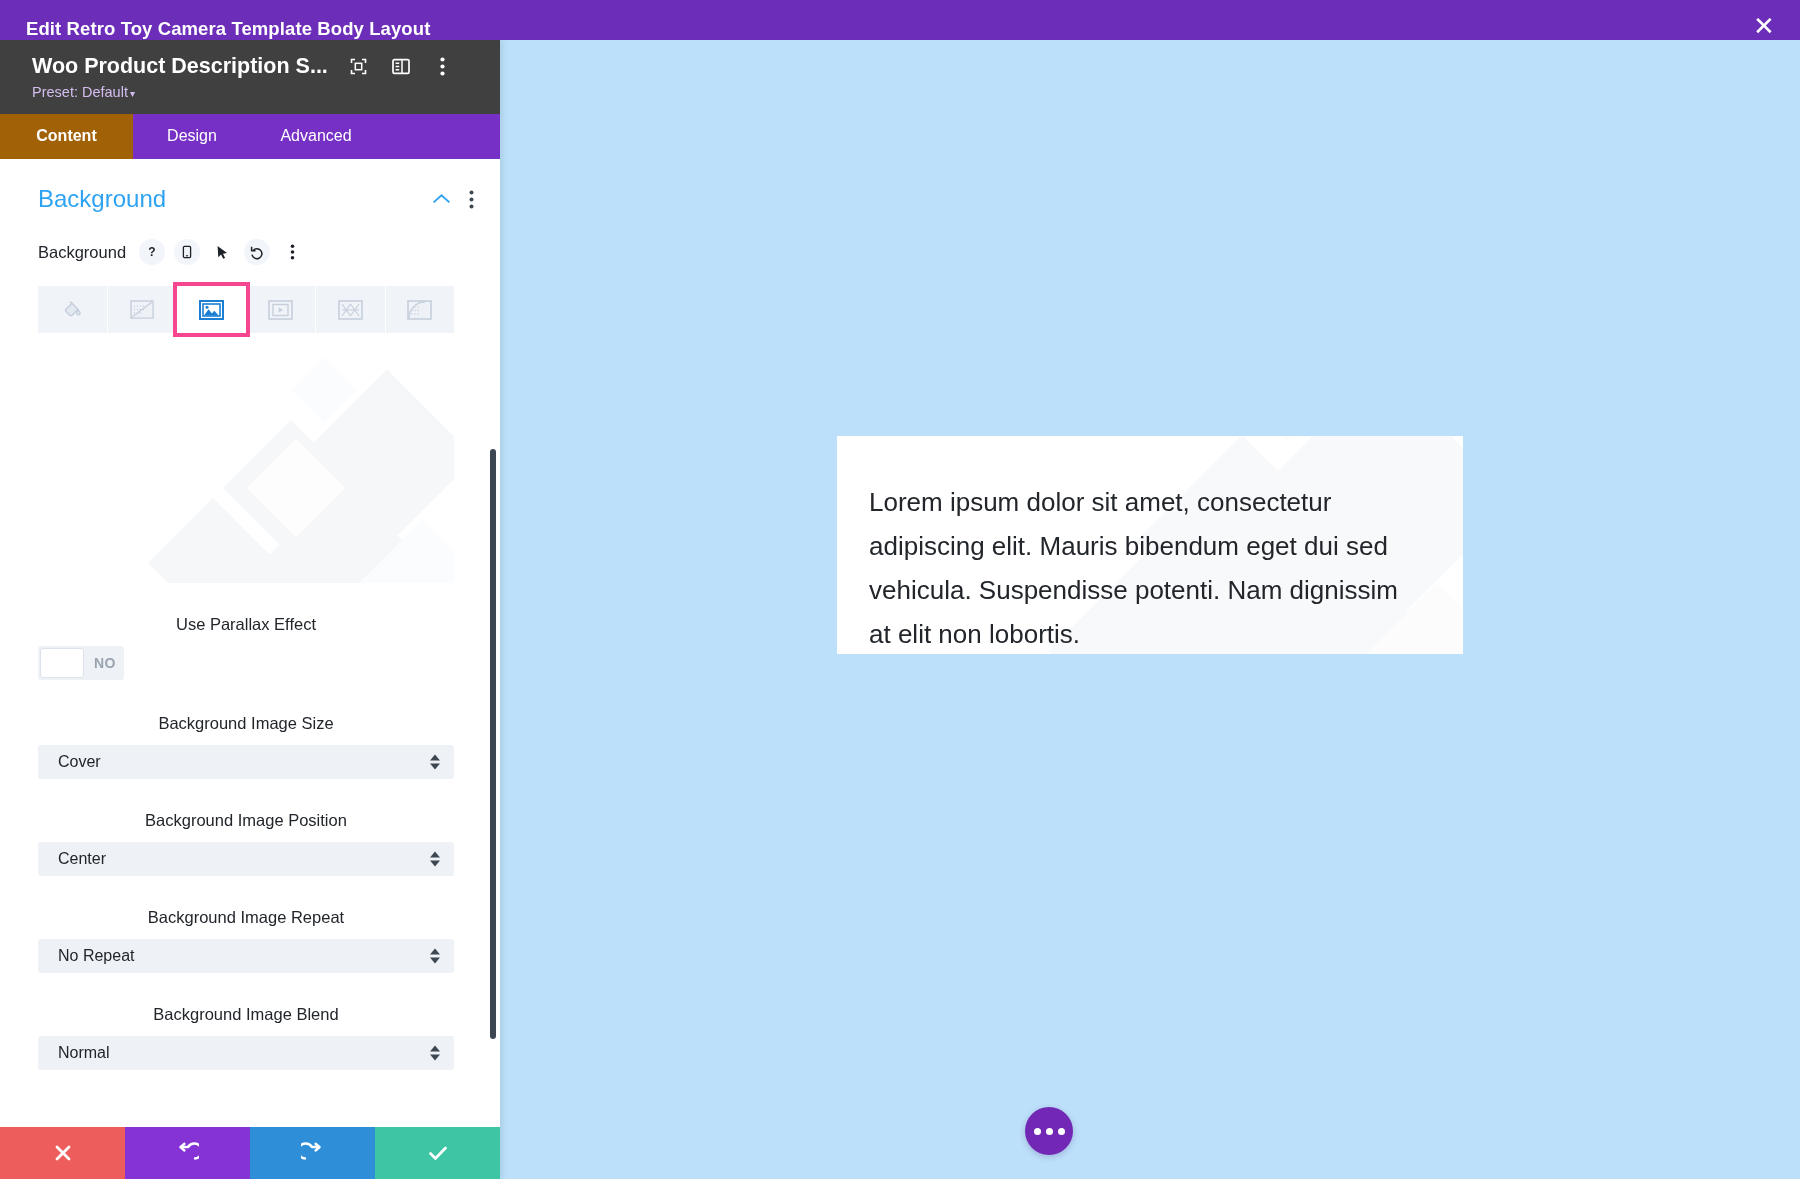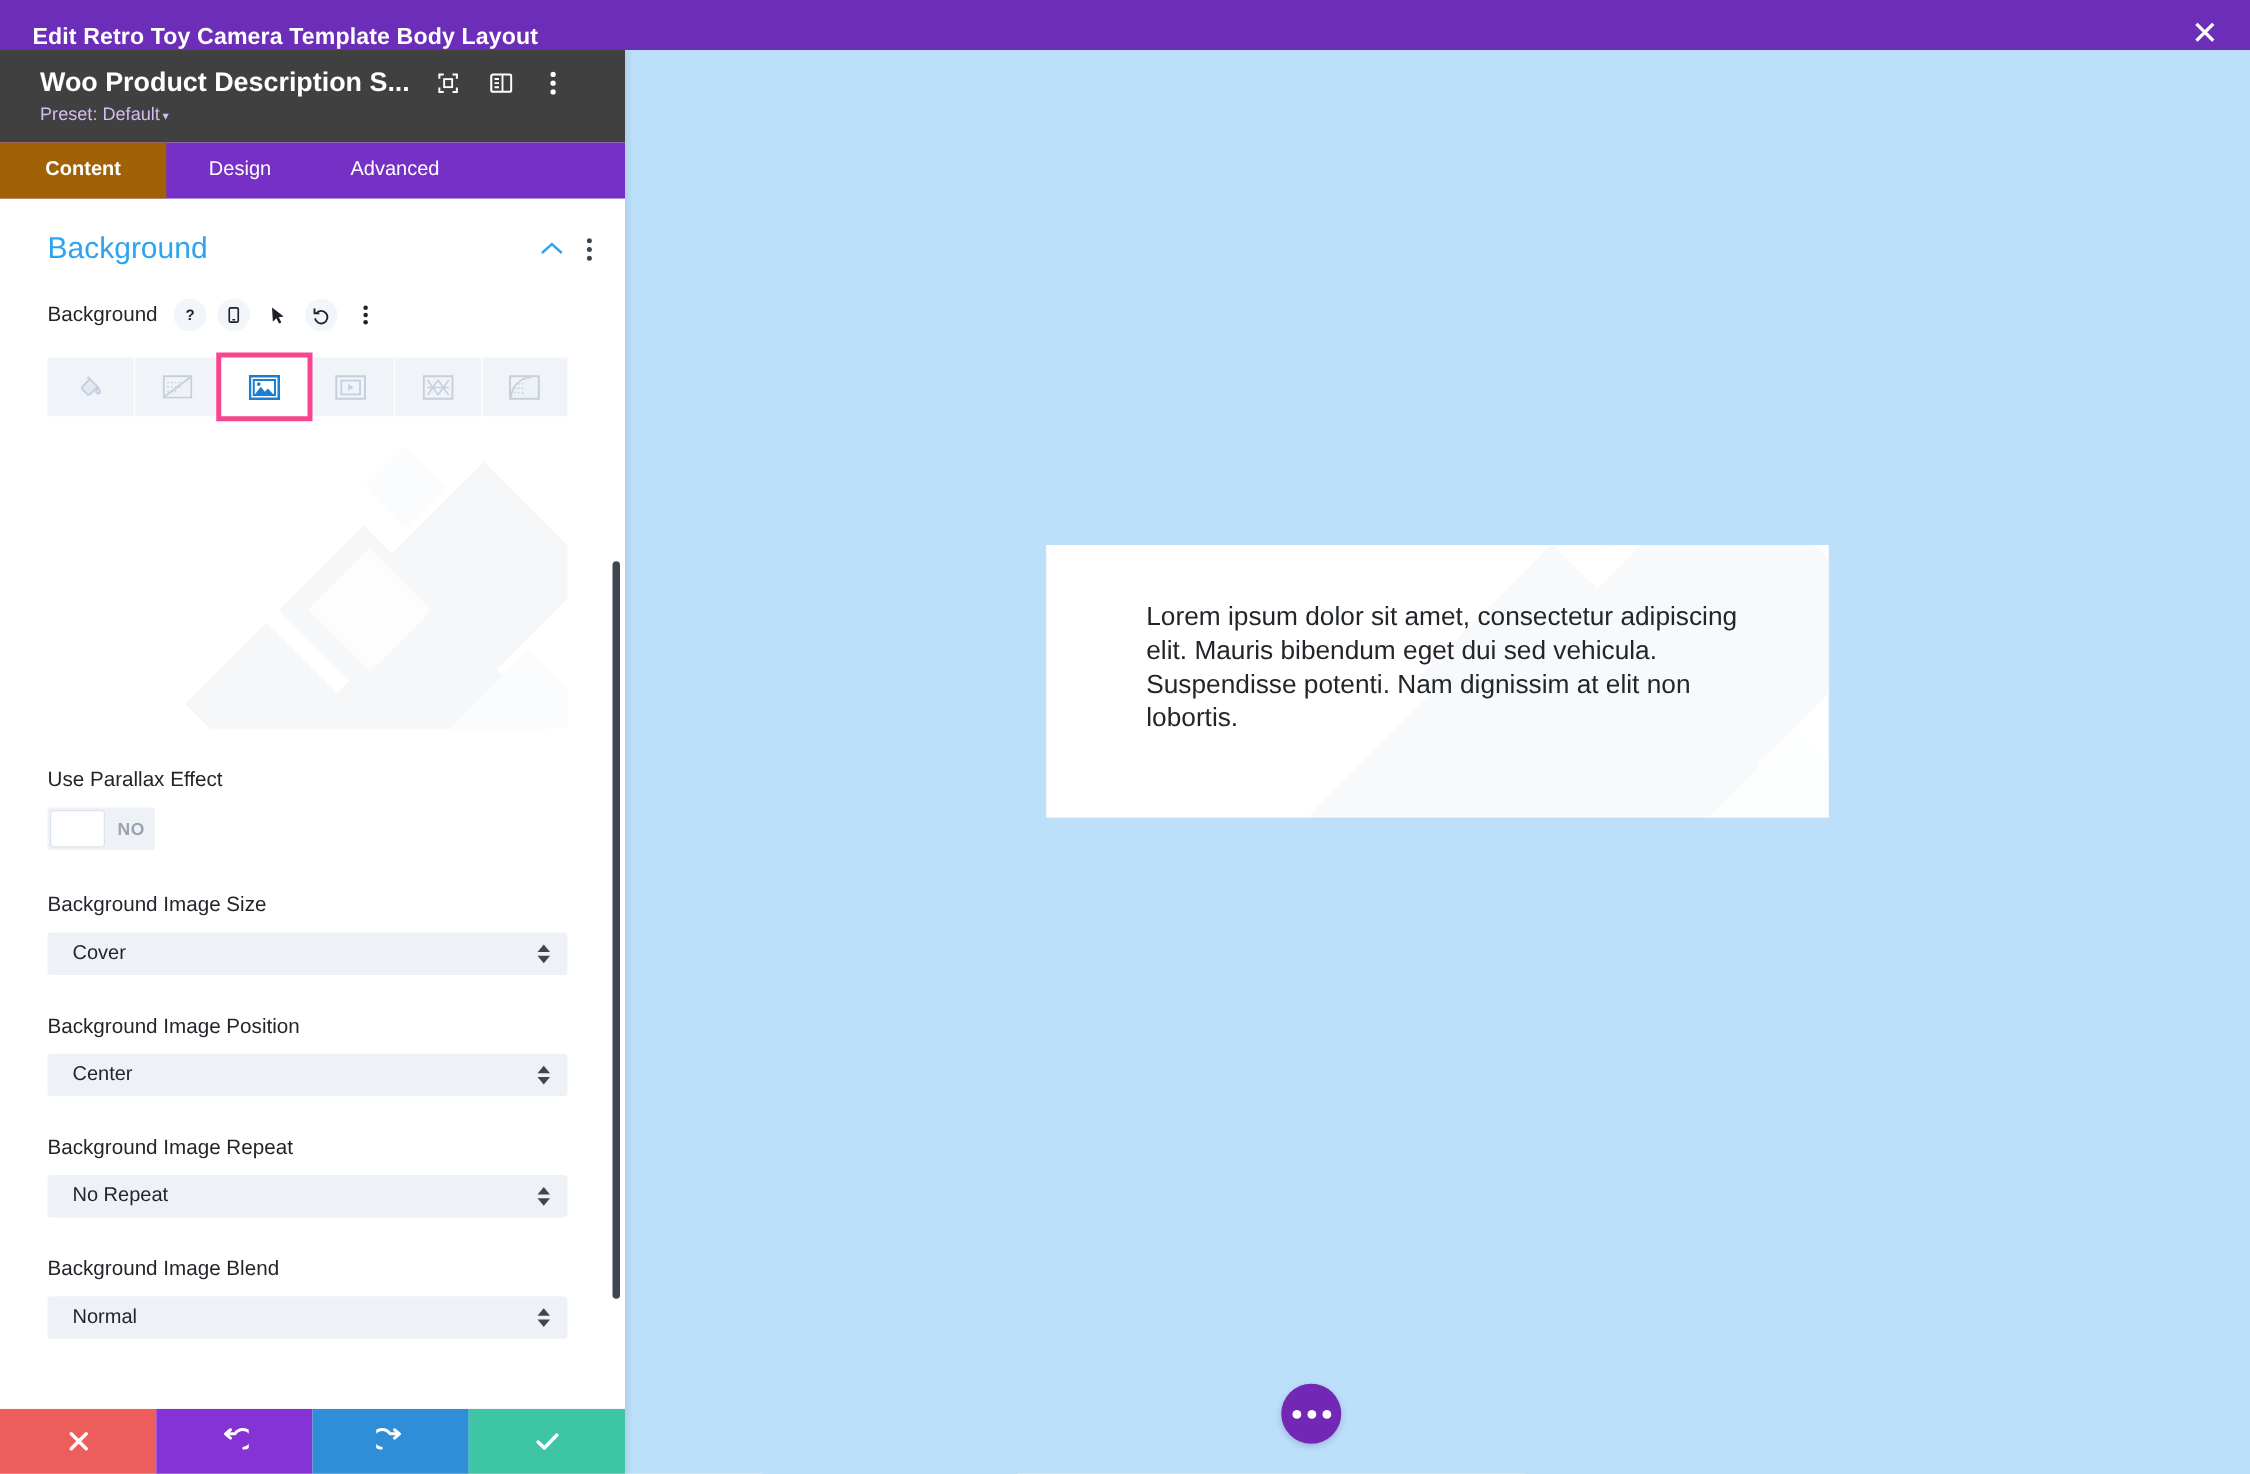--- a/index.html
+++ b/index.html
@@ -60,25 +60,24 @@
   #canvas-card .diamonds {
     position: absolute;
     left: 180px; top: -120px;
     width: 520px; height: 520px;
     opacity: .55;
   }
   #canvas-card-text {
     position: relative;
     z-index: 2;
     padding: 44px 46px 0 32px;
-    font-size: 21px;
-    line-height: 27px;
+    font-size: 26px;
+    line-height: 44px;
     color: #22262b;
     font-family: "Liberation Sans", sans-serif;
-    margin-left: 48px;
   }
 
   #fab {
     position: absolute;
     left: 525px; top: 1067px;
     width: 48px; height: 48px;
     border-radius: 50%;
     background: #7228b5;
     display: flex;
     align-items: center;
@@ -249,20 +248,21 @@
     left: 105px; top: -10px;
     width: 330px; height: 330px;
   }
 
   .field-block { margin: 32px 0 0 38px; width: 416px; }
   .field-block .lbl {
     font-size: 16.5px;
     color: #22262b;
     display: block;
     margin-bottom: 12px;
+    text-align: center;
   }
 
   .toggle {
     display: inline-flex;
     align-items: center;
     background: #eef2f7;
     border-radius: 3px;
     height: 34px;
     padding: 0;
     cursor: pointer;

